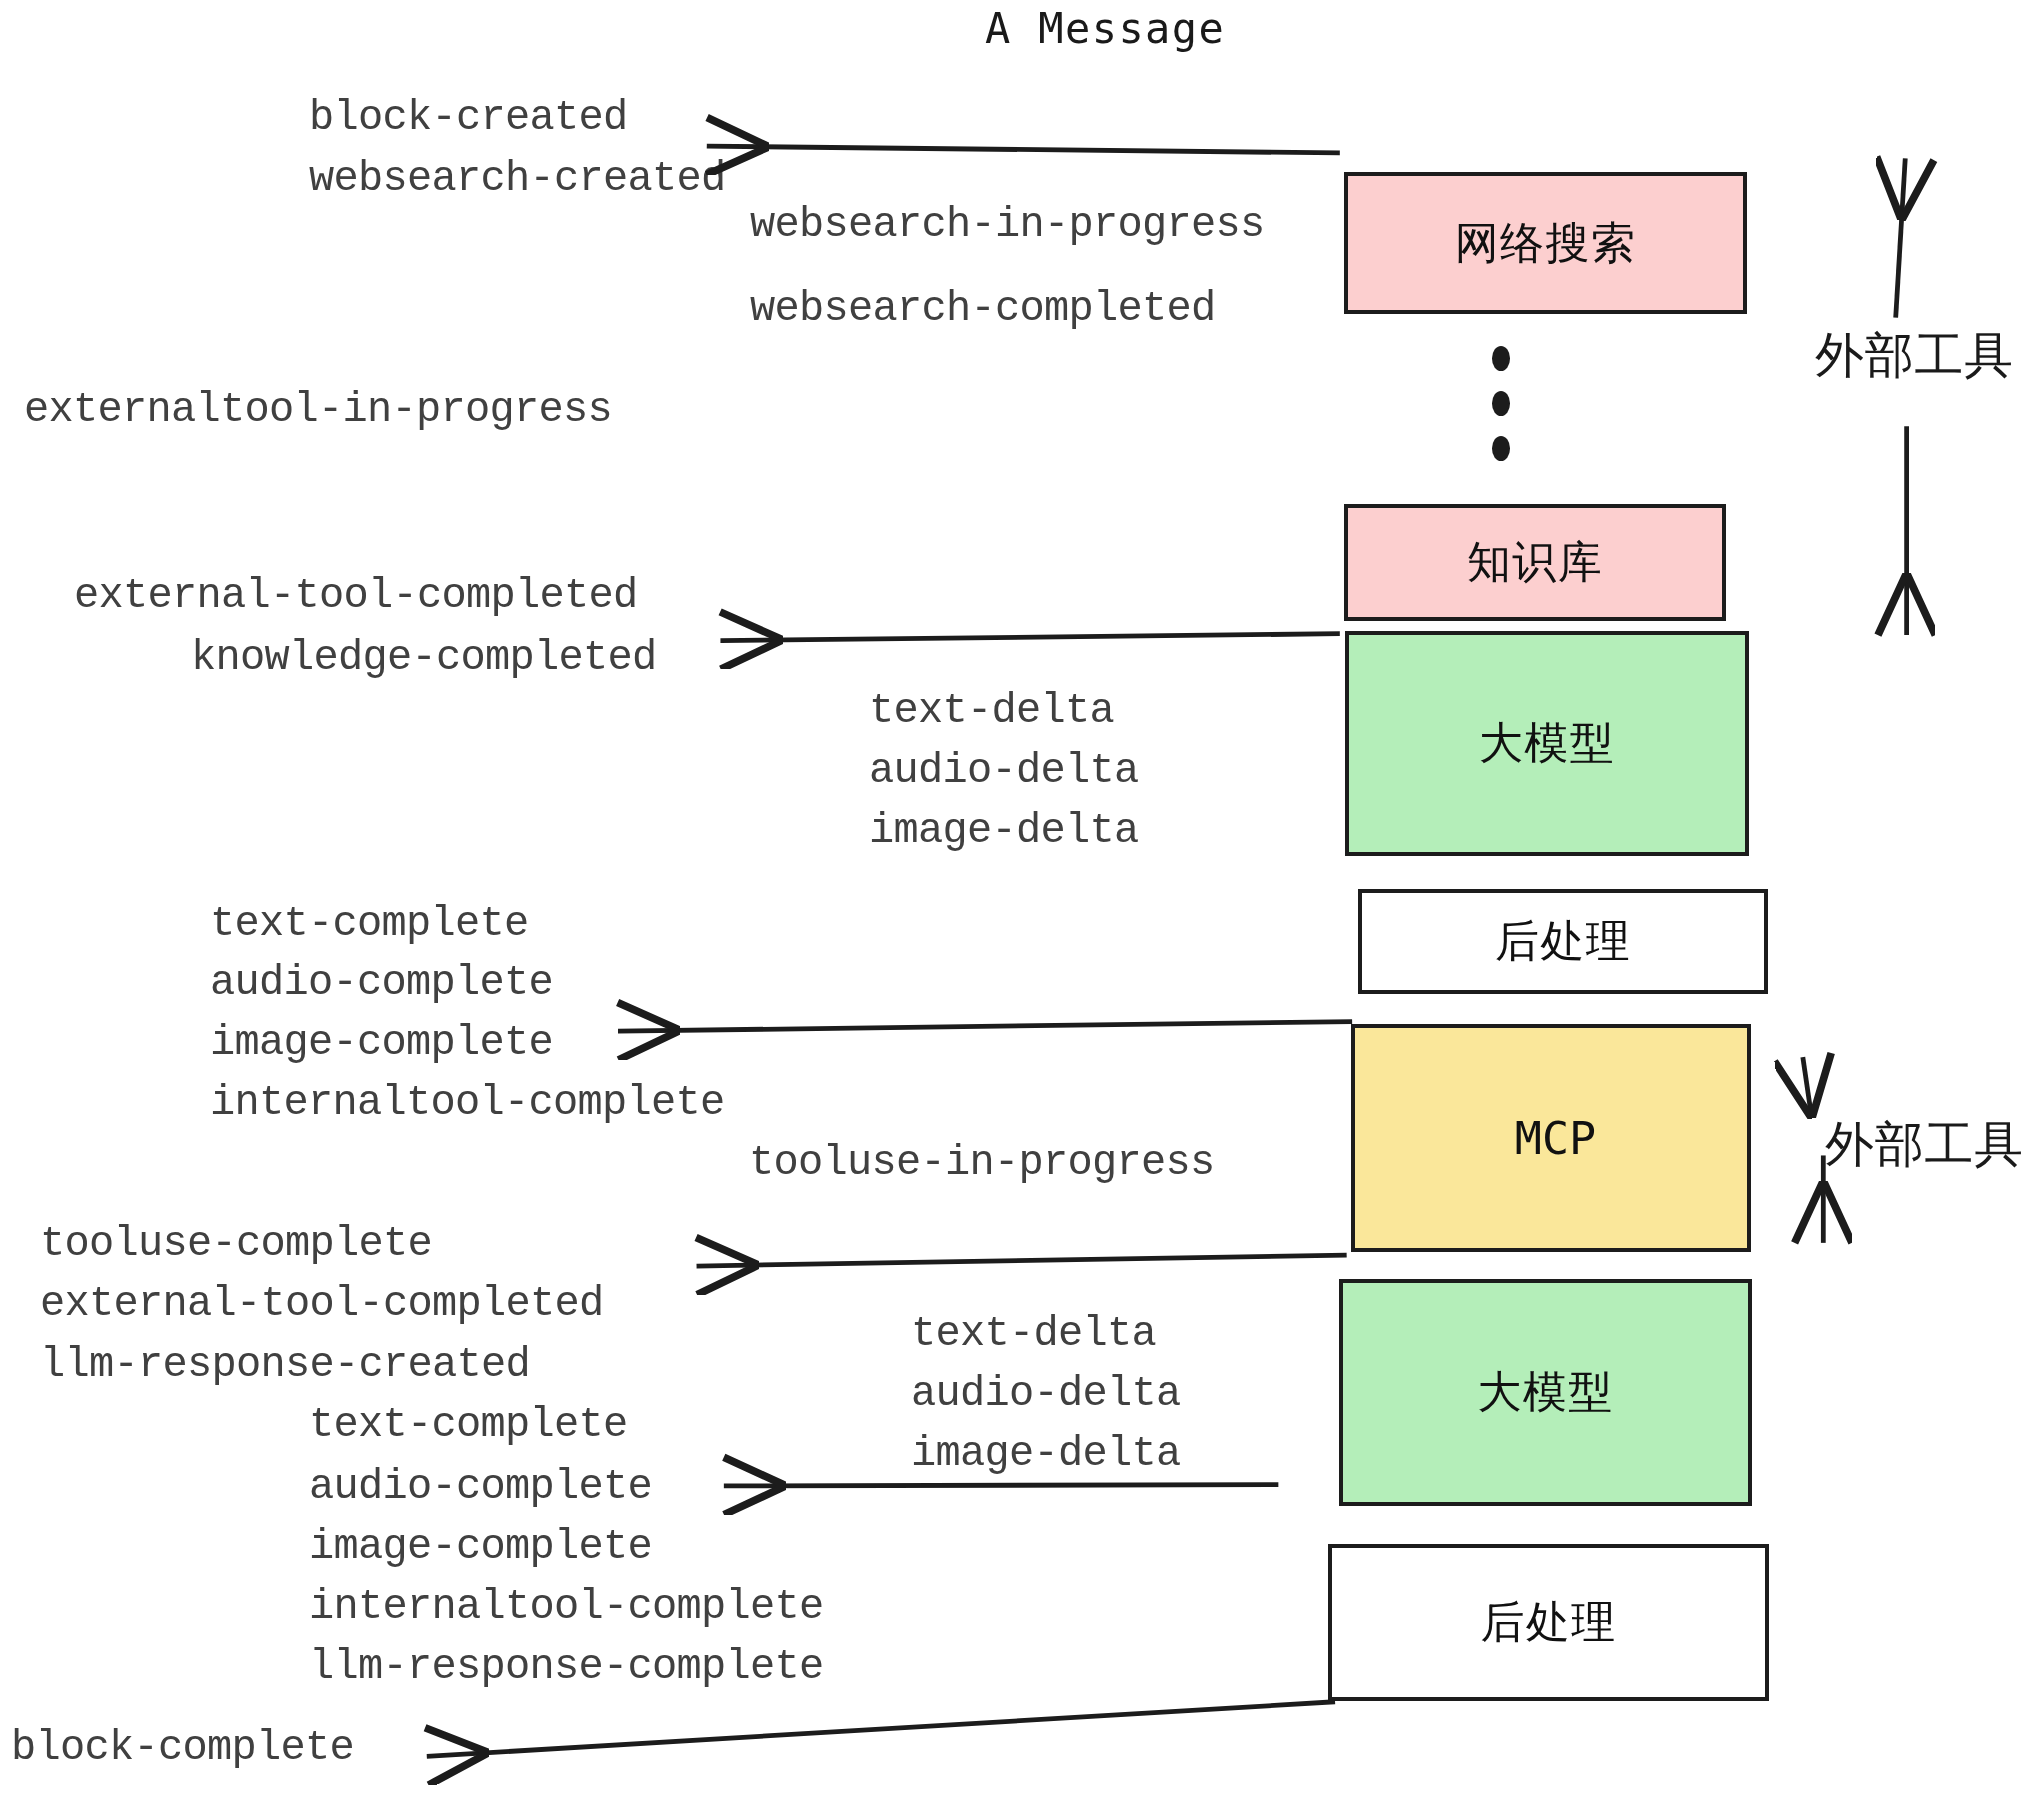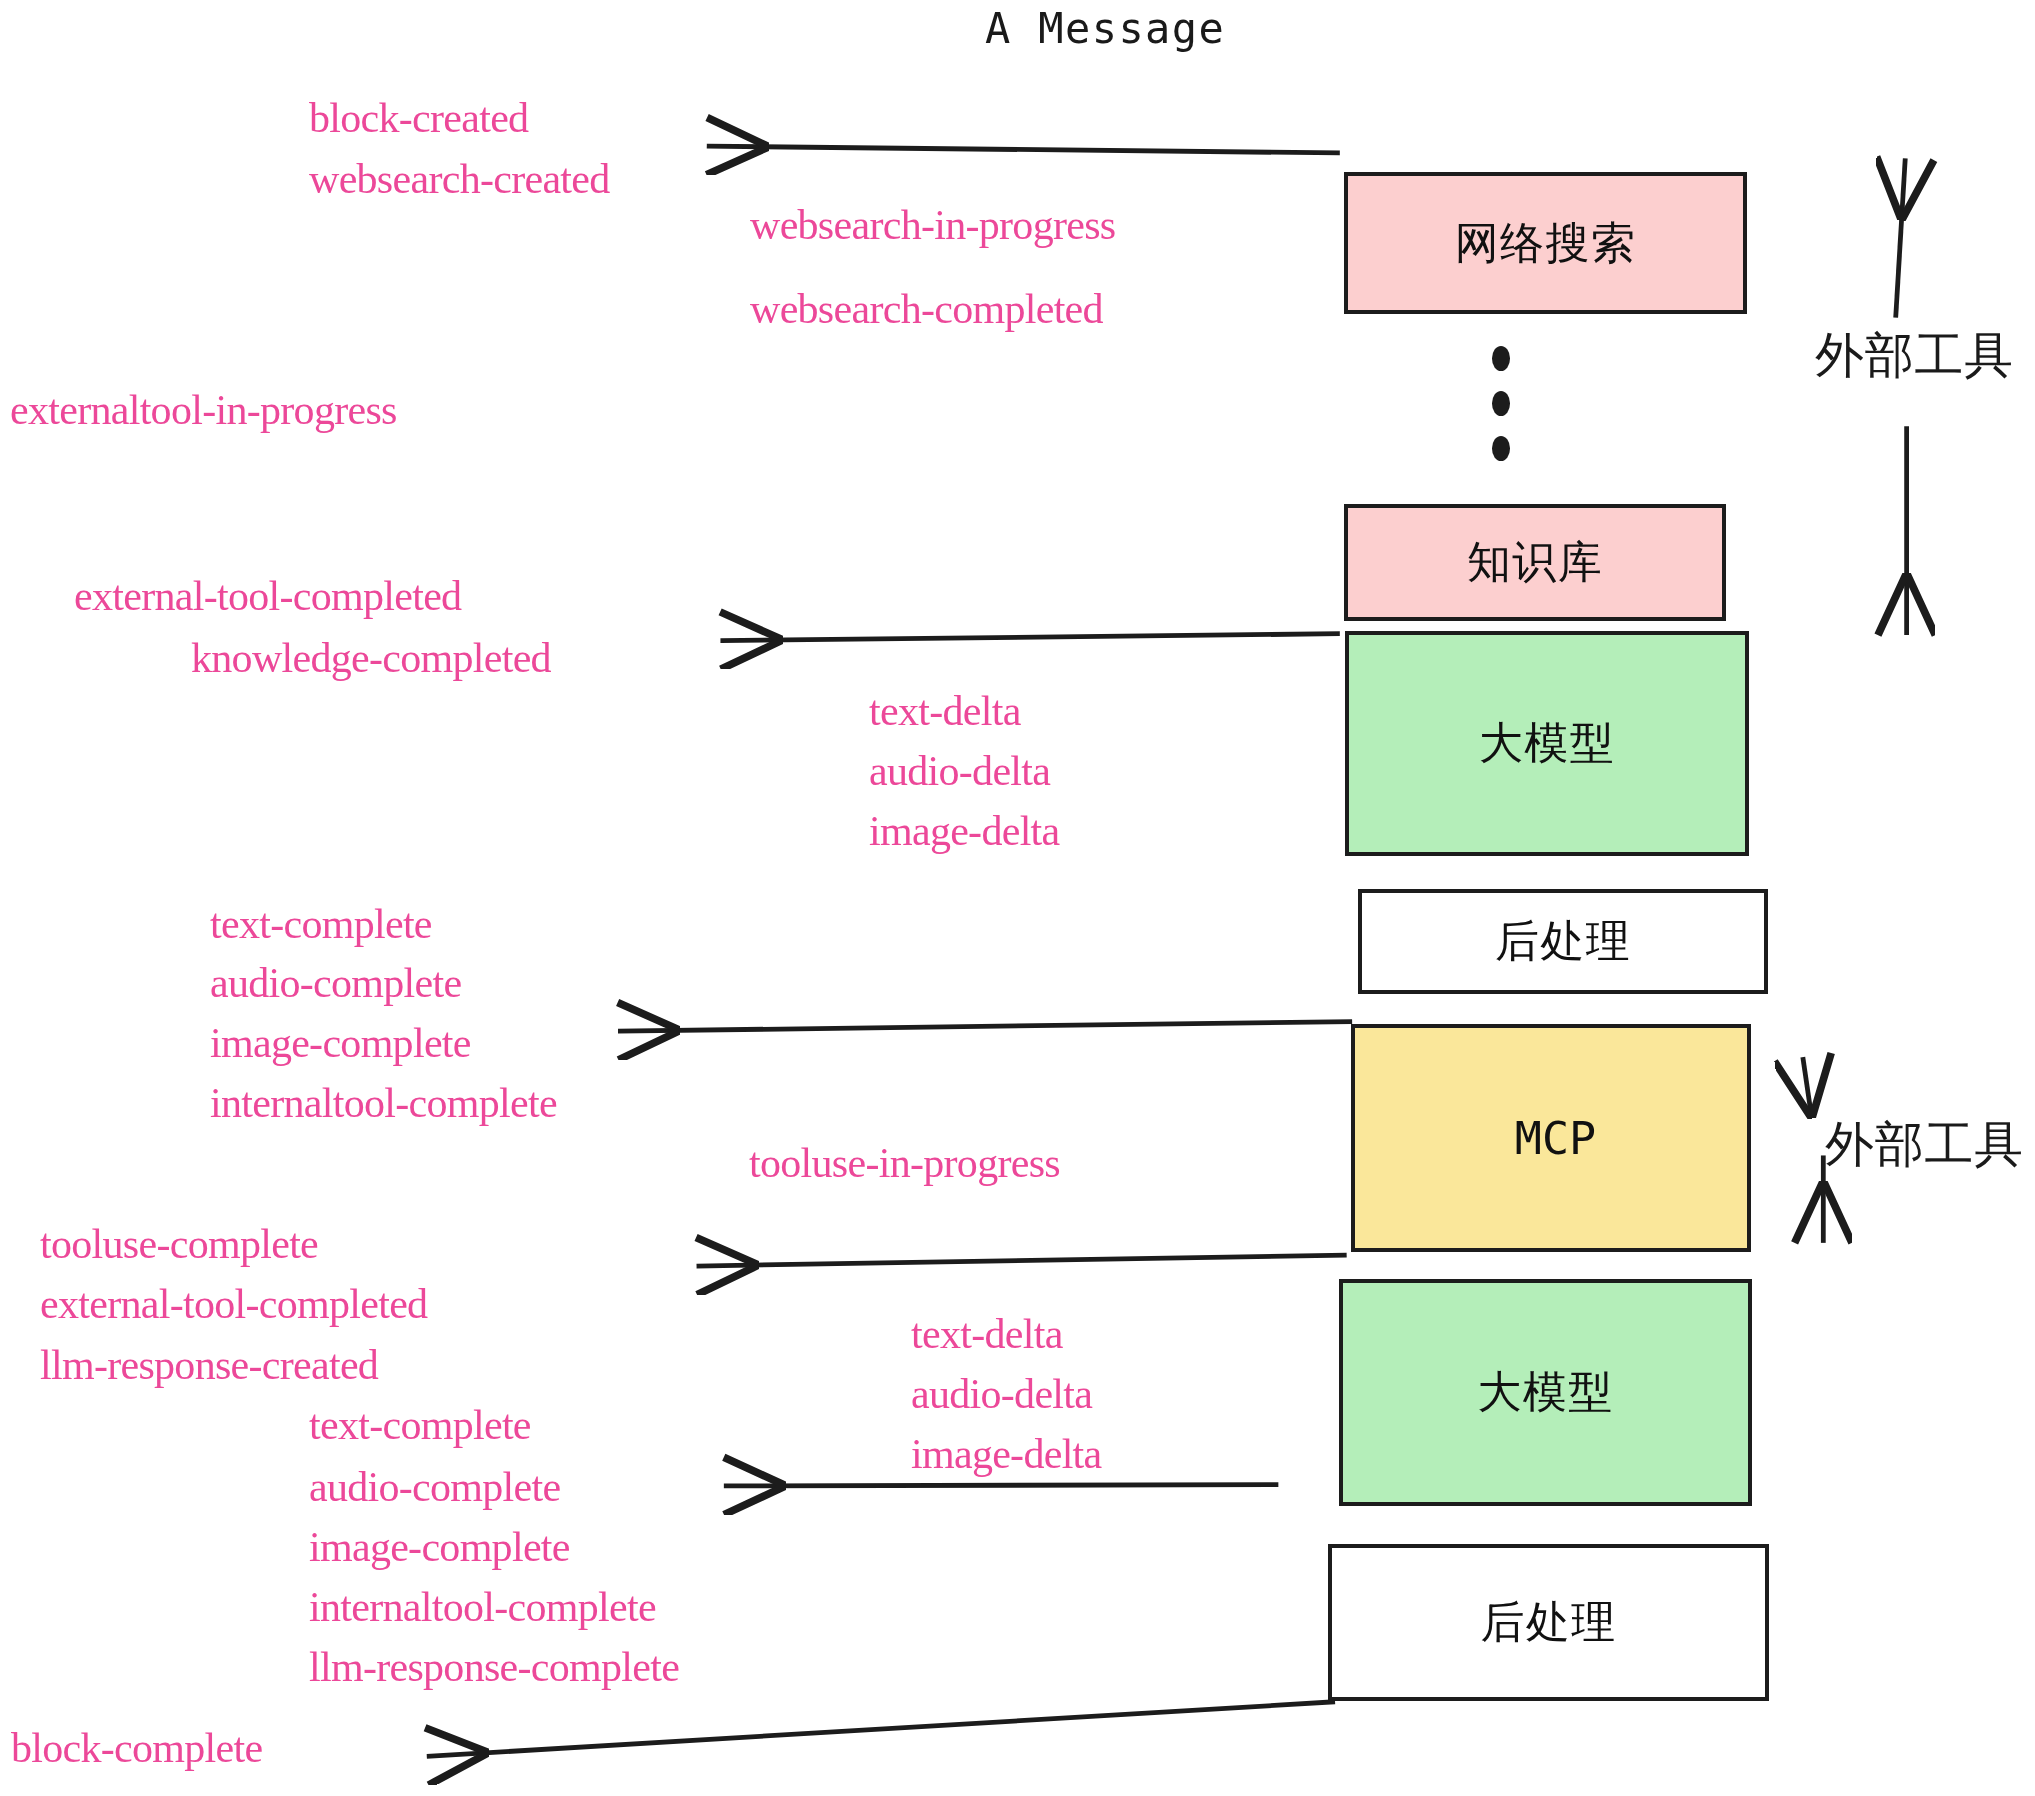--- a/index.html
+++ b/index.html
@@ -11,22 +11,22 @@
     position: relative;
     width: 2035px;
     height: 1796px;
     background: #ffffff;
     font-family: "DejaVu Sans Mono", monospace;
     overflow: hidden;
   }
   .lbl {
     position: absolute;
     white-space: pre;
-    color: #ec4899;
-    font-family: Liberation Serif, serif;
+    color: #404040;
+    font-family: Liberation Mono, monospace;
     font-size: 42px;
     letter-spacing: -0.7px;
     line-height: 1;
   }
   .title {
     position: absolute;
     white-space: pre;
     color: #1a1a1a;
     font-family: "DejaVu Sans Mono", monospace;
     font-size: 42px;
@@ -83,21 +83,21 @@
   <div class="title" style="left:985px; top:8.2px;text-align:right;">A Message</div>
 
   <div class="lbl" style="left:309px; top:97px;">block-created</div>
 
   <div class="lbl" style="left:750px; top:204px;">websearch-in-progress</div>
 
   <div class="lbl" style="left:309px; top:158px;">websearch-created</div>
 
   <div class="lbl" style="left:750px; top:288px;">websearch-completed</div>
 
-  <div class="lbl" style="left:10px; top:389px;">externaltool-in-progress</div>
+  <div class="lbl" style="left:24px; top:389px;">externaltool-in-progress</div>
 
 
   <div class="lbl" style="left:74px; top:575px;">external-tool-completed</div>
 
   <div class="lbl" style="left:191px; top:637px;">knowledge-completed</div>
 
   <div class="lbl" style="left:869px; top:690px;">text-delta</div>
 
   <div class="lbl" style="left:869px; top:750px;">audio-delta</div>
 

